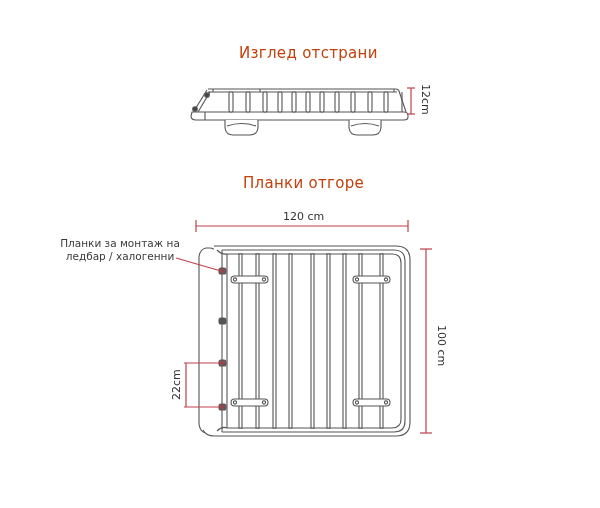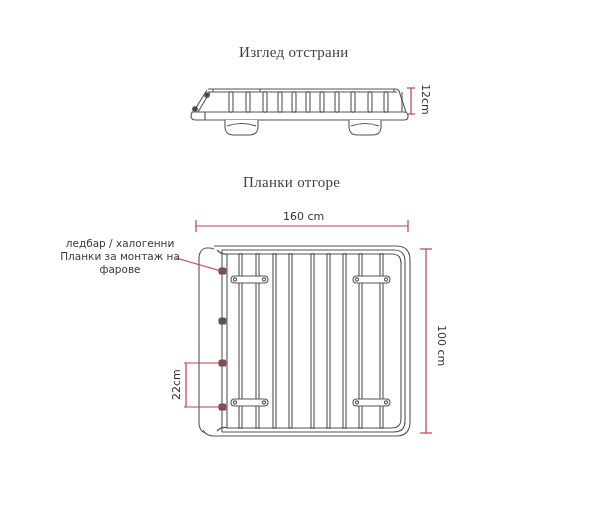--- a/index.html
+++ b/index.html
@@ -3,22 +3,22 @@
 <meta charset="utf-8">
 <style>
   html, body { margin: 0; padding: 0; }
   body {
     width: 600px; height: 508px; background: #ffffff;
     position: relative; overflow: hidden;
     font-family: "DejaVu Sans", "Liberation Sans", sans-serif;
     color: #3a3a3a;
   }
   .title {
-    position: absolute; font-size: 15px; color: #404040;
-    letter-spacing: 0.3px; white-space: nowrap; font-family: Liberation Serif, serif;
+    position: absolute; font-size: 15px; color: #c2410c;
+    letter-spacing: 0.3px; white-space: nowrap;
   }
   .dim-label { position: absolute; font-size: 11px; color: #333; white-space: nowrap; }
   .vlabel { transform: rotate(90deg); transform-origin: left top; }
   .vlabel-ccw { transform: rotate(-90deg); transform-origin: left top; }
   .callout {
     position: absolute; font-size: 10.5px; line-height: 13px; color: #3a3a3a;
     text-align: center; white-space: nowrap;
   }
   svg { position: absolute; left: 0; top: 0; }
 </style>
@@ -136,21 +136,20 @@
   <line x1="176" y1="258" x2="221" y2="271" stroke="#c0404a" stroke-width="1.2"></line>
 
   <g stroke="#c0404a" stroke-width="1.2" fill="none">
     <line x1="184" y1="363" x2="221" y2="363"></line>
     <line x1="184" y1="407" x2="221" y2="407"></line>
     <line x1="186" y1="363" x2="186" y2="407"></line>
   </g>
 </svg>
 
 <div class="dim-label vlabel" style="left:432px; top:84px; font-size:11px;">12cm</div>
-<div class="dim-label" style="left:283px; top:210px;">160 cm</div>
+<div class="dim-label" style="left:283px; top:210px;">120 cm</div>
 <div class="dim-label vlabel" style="left:448px; top:325px;">100 cm</div>
 <div class="dim-label vlabel-ccw" style="left:170px; top:400px;">22cm</div>
 
 <div class="callout" style="left:55px; top:237px; width:130px;">
+  <div>Планки за монтаж на</div>
   <div>ледбар / халогенни</div>
-  <div>Планки за монтаж на</div>
-  <div>фарове</div>
 </div>
 
 </body></html>

